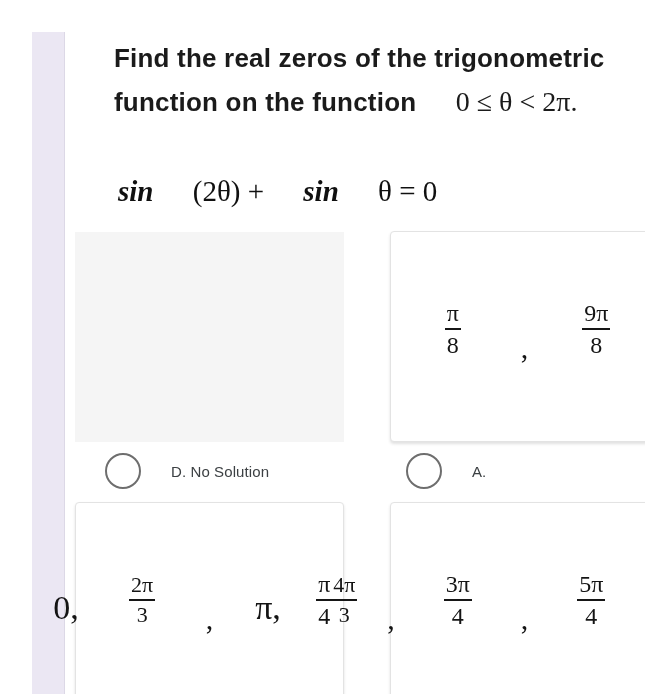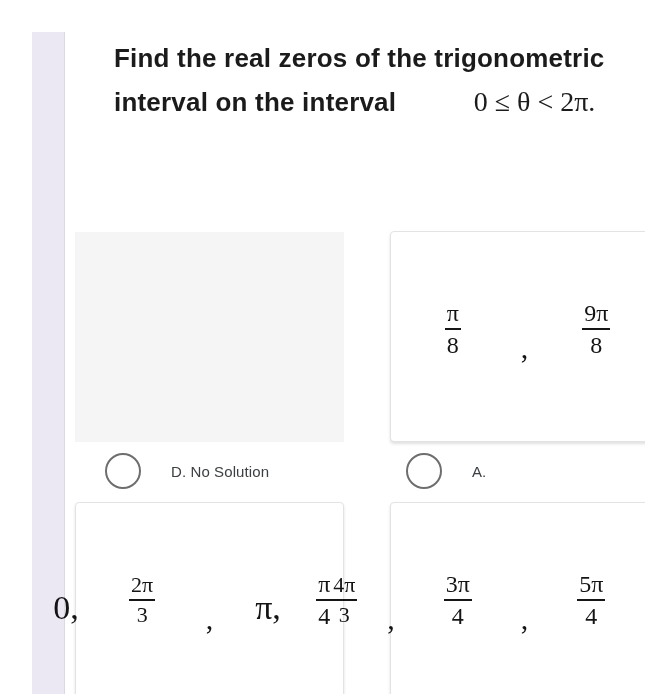--- a/index.html
+++ b/index.html
@@ -21,21 +21,20 @@
     background:#ededee;
   }
   .question-title {
     position:absolute; left:50px; top:-11px; width:590px;
     font-size:26px; font-weight:600; color:#1b1b1b; line-height:43px;
     letter-spacing:0.2px;
   }
   .title-math {
     font-family:"Liberation Serif", serif; font-weight:400; font-size:28px;
     letter-spacing:0;
-    margin-left:38px;
   }
   .equation {
     position:absolute; left:54px; top:127px;
     font-family:"Liberation Serif", serif; font-size:29px; color:#101010;
   }
   .equation .fn { font-style:italic; font-weight:600; }
   .image-placeholder {
     position:absolute; left:43px; top:200px; width:269px; height:210px;
     background:#f5f5f5;
   }
@@ -76,23 +75,24 @@
 <body>
 
 <div class="page">
 
   <div class="strip-left"></div>
   <div class="strip-right"></div>
   <div class="bottom-band"></div>
 
   <div class="question-title">
     <span>Find the real zeros of the trigonometric</span><br>
-    <span>interval on the interval </span><span class="title-math">0 ≤ θ &lt; 2π.</span>
+    <span>function on the function </span><span class="title-math">0 ≤ θ &lt; 2π.</span>
   </div>
 
+  <div class="equation"><span class="fn">sin</span><span> (2θ) + </span><span class="fn">sin</span><span> θ = 0</span></div>
 
   <div class="image-placeholder"></div>
 
   <div class="answer-card card-a">
     <div class="expr">
       <span class="frac">
         <span class="num">π</span>
         <span class="den">8</span>
       </span>
       <span class="sep">,</span>

